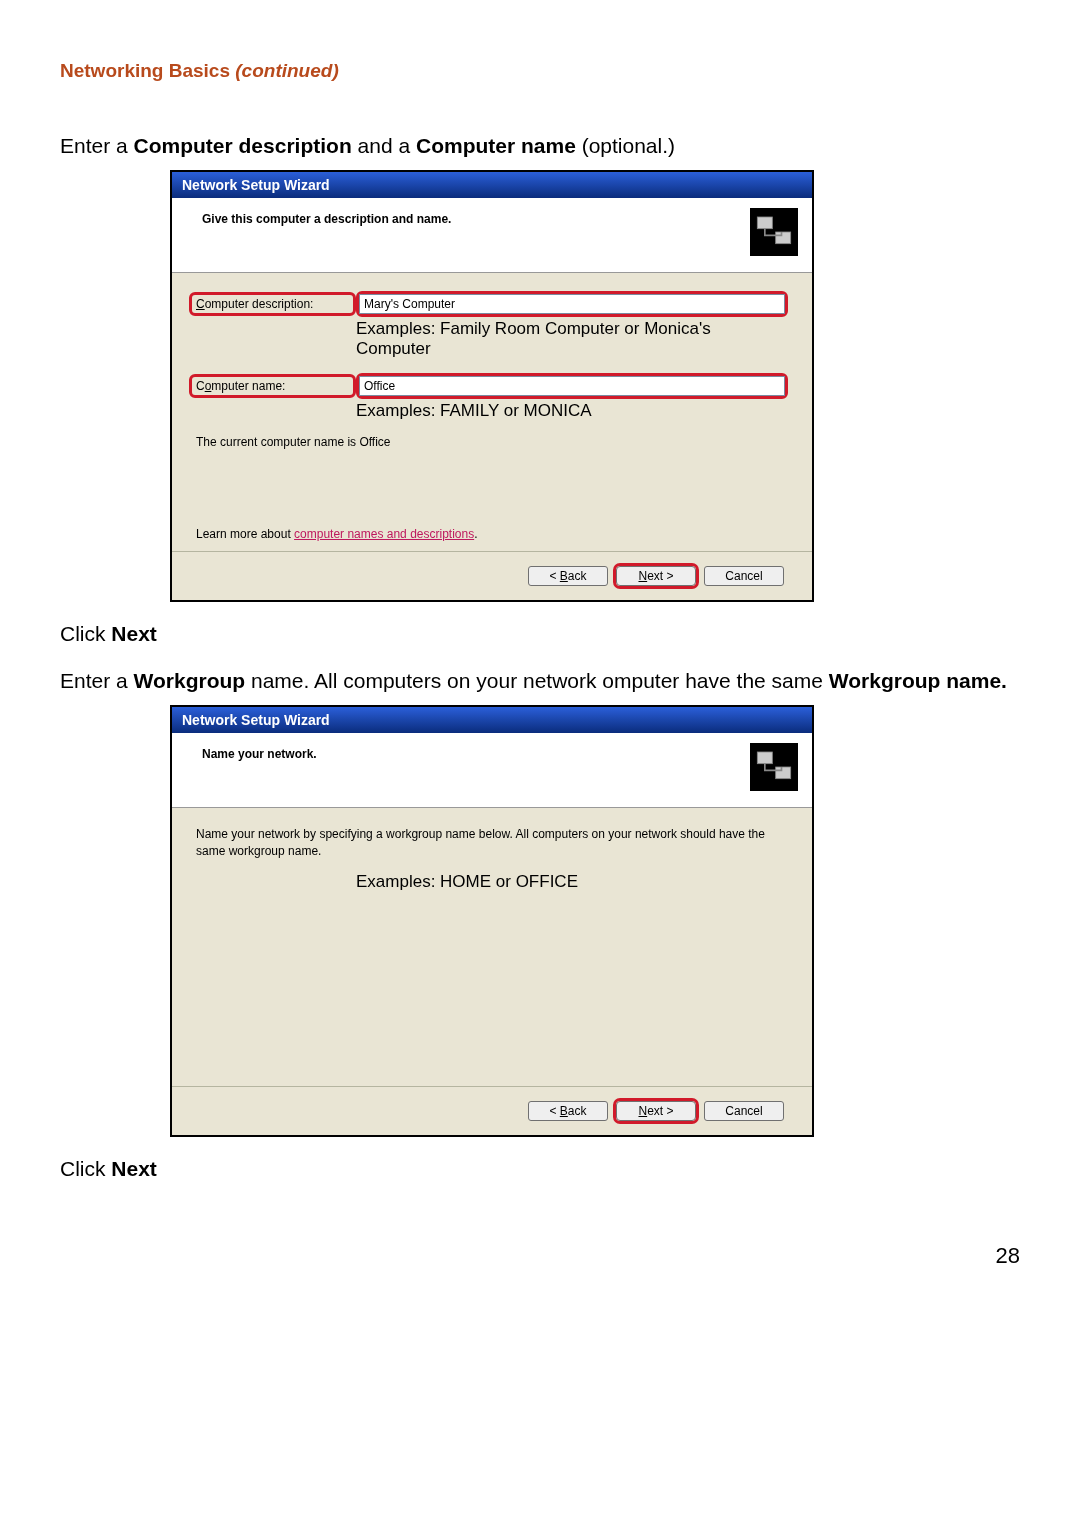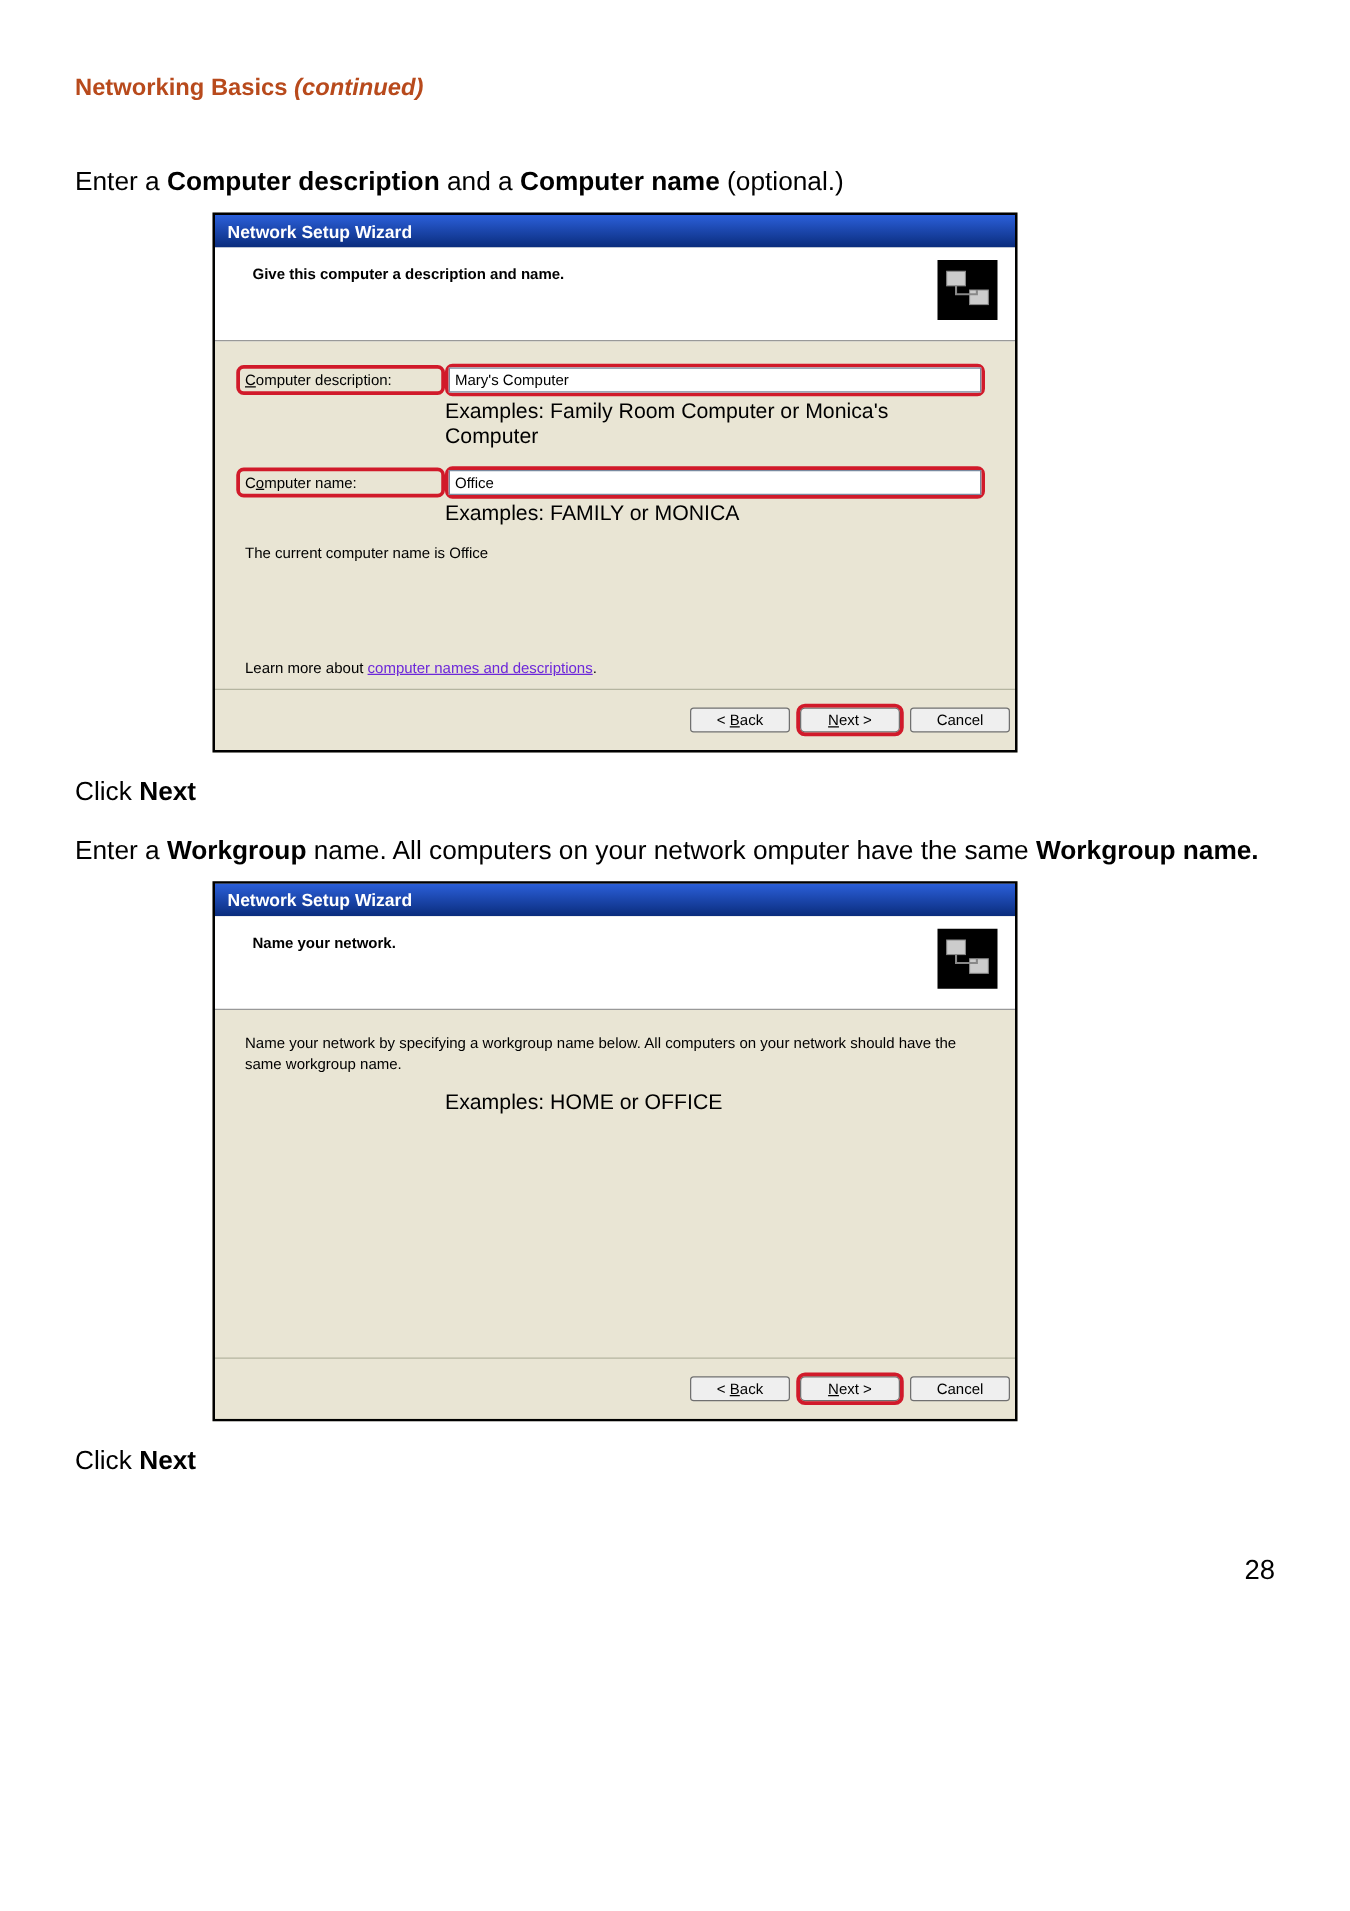--- a/index.html
+++ b/index.html
@@ -90,25 +90,25 @@
   border: 1px solid #7a8aa0;
   background: #fff;
 }
 .example {
   font-size: 17px;
   margin: 2px 0 14px 160px;
 }
 .note { font-size: 12px; margin: 6px 0 60px 0; }
 .desc { font-size: 12px; margin: 0 0 12px 0; line-height:1.4;}
 .learn { font-size: 12px; margin-top:auto;}
-.learn a { color: #6d28d9; text-decoration: underline; cursor: pointer;}
+.learn a { color: #be185d; text-decoration: underline; cursor: pointer;}
 .footer {
   background: #e9e5d4;
   border-top: 1px solid #b5b5a0;
-  padding: 14px 4px;
+  padding: 14px 28px;
   display: flex;
   justify-content: flex-end;
   gap: 8px;
 }
 .btn {
   min-width: 80px;
   padding: 2px 10px;
   font-family: Tahoma, Arial, sans-serif;
   font-size: 12px;
   background: #efefef;

